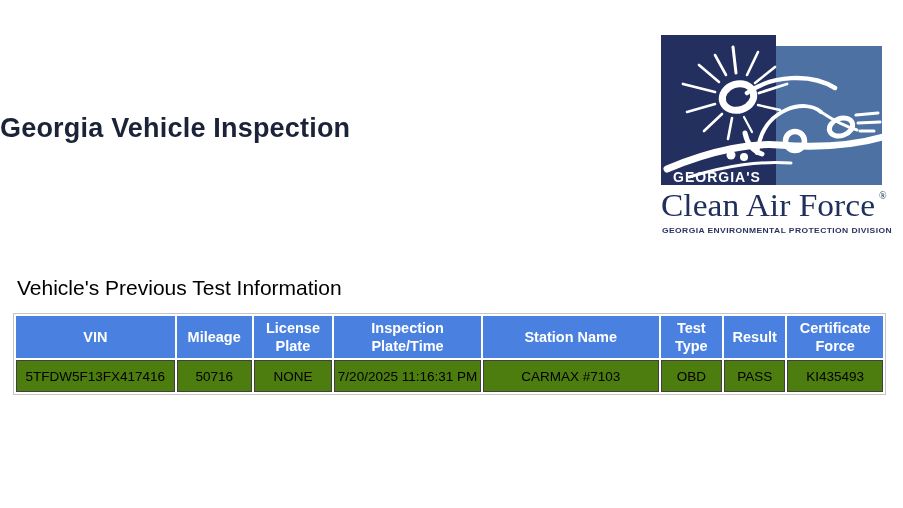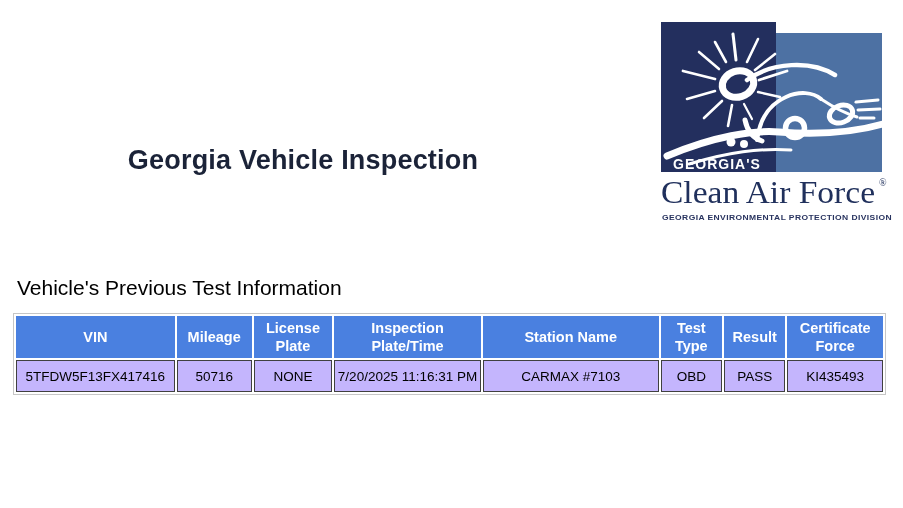--- a/index.html
+++ b/index.html
@@ -1,41 +1,41 @@
 <!DOCTYPE html>
 <html><head>
 <meta charset="utf-8">
 <style>
   html,body{margin:0;padding:0;}
   body{
     width:903px;height:508px;background:#ffffff;position:relative;overflow:hidden;
     font-family:"Liberation Sans", sans-serif;
   }
-  .title-block{position:absolute;left:0;top:113px;width:606px;text-align:center;margin-top:32px;}
+  .title-block{position:absolute;left:0;top:113px;width:606px;text-align:left;}
   .page-title{
     margin:0;font-size:27px;font-weight:bold;color:#1b2338;line-height:31px;
     letter-spacing:0.2px;
   }
   .page-subtitle{margin:19px 0 0 0;font-size:13.5px;color:#1d1d1d;}
-  .logo{position:absolute;left:659px;top:20px;width:236px;height:207px;}
+  .logo{position:absolute;left:659px;top:33px;width:236px;height:207px;}
   .section-heading{
     position:absolute;left:17px;top:276px;margin:0;
     font-size:21px;font-weight:normal;color:#000000;
   }
   table.test-table{
     position:absolute;left:13px;top:313px;width:873px;
     border-collapse:separate;border-spacing:2px;
     border:1px solid #c6c6c6;background:#ffffff;table-layout:fixed;
   }
   table.test-table th{
     background:#4a80e0;color:#ffffff;font-size:14.5px;font-weight:bold;
     padding:2px 6px;height:38px;vertical-align:middle;text-align:center;line-height:1.25;
   }
   table.test-table td{
-    border:1px solid #404040;background:#c4b5fd;color:#000000;
+    border:1px solid #404040;background:#4d7c0f;color:#000000;
     font-size:13.5px;text-align:center;vertical-align:middle;
     height:30px;padding:0 2px;white-space:nowrap;overflow:visible;
   }
 </style>
 </head>
 <body>
 
 <div class="title-block">
   <h1 class="page-title">Georgia Vehicle Inspection</h1>
 </div>

